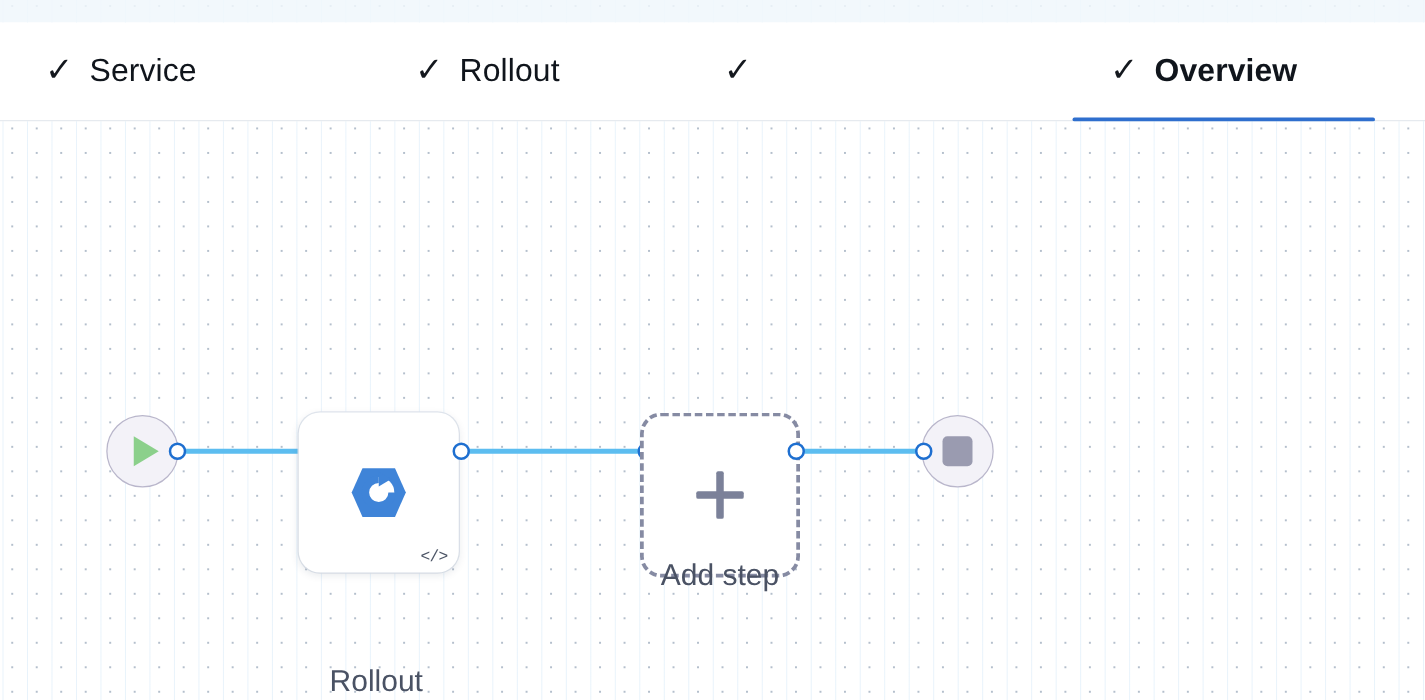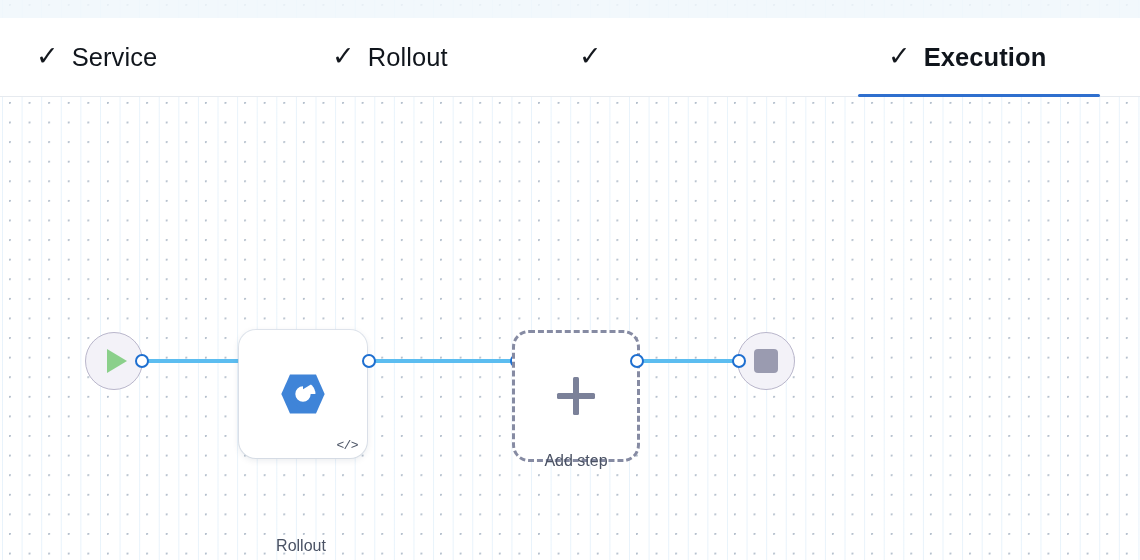--- a/index.html
+++ b/index.html
@@ -97,21 +97,21 @@
   }
   .plus{position:relative;width:38px;height:38px;}
   .plus:before,.plus:after{
     content:"";position:absolute;background:#7b8199;border-radius:1.5px;
   }
   .plus:before{left:0;top:16px;width:38px;height:6px;}
   .plus:after{top:0;left:16px;height:38px;width:6px;}
 
   .node-label{
     position:absolute;text-align:center;
-    font-size:16px;line-height:42px;color:#4a5264;white-space:pre-line;
+    font-size:24px;line-height:42px;color:#4a5264;white-space:pre-line;
   }
 </style>
 </head>
 <body>
 
 <div id="canvas">
   <div id="canvas-top-tint"></div>
 </div>
 
 <div id="tabbar">
@@ -125,21 +125,21 @@
     <span class="chk">✓</span>
     <span class="lbl">Rollout</span>
   </div>
 
   <div class="tab" style="left:579px">
     <span class="chk">✓</span>
   </div>
 
   <div class="tab active" style="left:888px">
     <span class="chk">✓</span>
-    <span class="lbl">Execution</span>
+    <span class="lbl">Overview</span>
   </div>
 
   <div id="tab-underline" style="left:858px;width:242px"></div>
 </div>
 
 <div id="flow">
 
   <div class="edge" style="left:142px;top:262px;width:104px"></div>
   <div class="edge" style="left:368px;top:262px;width:150px"></div>
   <div class="edge" style="left:634px;top:262px;width:108px"></div>

